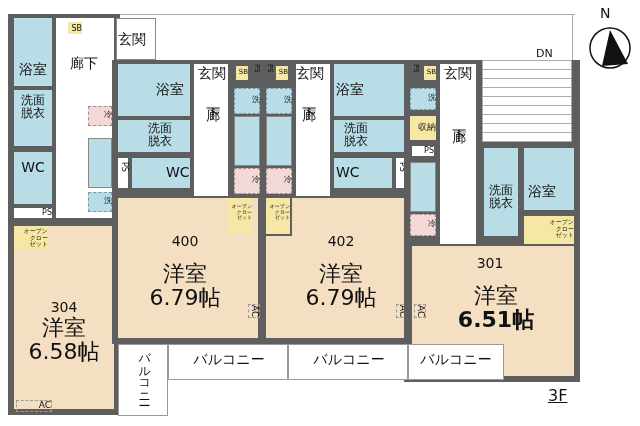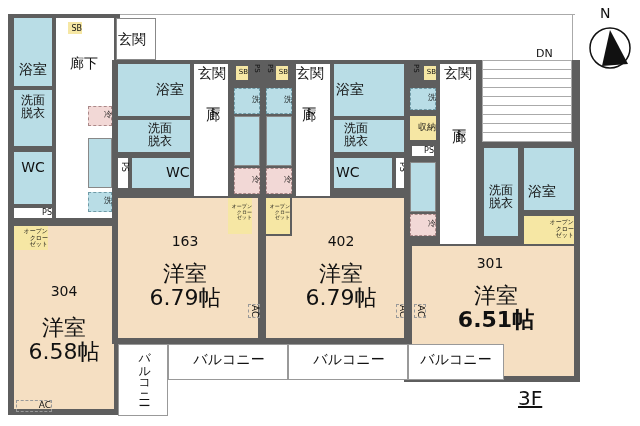--- a/index.html
+++ b/index.html
@@ -40,21 +40,21 @@
 <div class="abs" style="left:14px;top:208px;width:38px;height:10px;background:#fff;"></div>
 <div class="lbl tiny" style="left:14px;top:209px;width:38px;font-size:8px;">PS</div>
 <div class="abs pink" style="left:88px;top:106px;width:24px;height:20px;"></div>
 <div class="lbl tiny" style="left:88px;top:111px;width:24px;font-size:8px;">冷</div>
 <div class="abs wet" style="left:88px;top:138px;width:24px;height:50px;border:1px solid #888;"></div>
 <div class="abs wash" style="left:88px;top:192px;width:24px;height:20px;"></div>
 <div class="lbl tiny" style="left:88px;top:197px;width:24px;font-size:8px;">洗</div>
 <div class="abs room" style="left:14px;top:226px;width:100px;height:183px;"></div>
 <div class="abs yel" style="left:14px;top:226px;width:34px;height:24px;"></div>
 <div class="lbl tiny" style="left:14px;top:228px;width:34px;"><span>オープン</span><br><span>クロー</span><br><span>ゼット</span></div>
-<div class="lbl num" style="left:14px;top:284px;width:100px;">304</div>
+<div class="lbl num" style="left:14px;top:300px;width:100px;">304</div>
 <div class="lbl lg" style="left:14px;top:316px;width:100px;">洋室</div>
 <div class="lbl lg" style="left:14px;top:340px;width:100px;">6.58帖</div>
 <div class="lbl tiny" style="left:16px;top:400px;width:34px;font-size:9px;border:1px dashed #999;">AC</div>
 
 <div class="abs" style="left:116px;top:18px;width:40px;height:42px;background:#fff;border:1px solid #888;"></div>
 <div class="lbl md" style="left:118px;top:32px;">玄関</div>
 
 <div class="abs" style="left:118px;top:344px;width:50px;height:72px;border:1px solid #999;background:#fff;"></div>
 <div class="lbl sm vert" style="left:138px;top:344px;font-size:12px;">バルコニー</div>
 
@@ -74,21 +74,21 @@
 <div class="lbl tiny" style="left:236px;top:69px;width:12px;font-size:7px;">SB</div>
 <div class="lbl tiny vert" style="left:252px;top:64px;font-size:7px;">PS</div>
 <div class="abs wash" style="left:234px;top:88px;width:26px;height:26px;"></div>
 <div class="lbl tiny" style="left:234px;top:96px;width:26px;font-size:8px;">洗</div>
 <div class="abs wet" style="left:234px;top:116px;width:26px;height:50px;border:1px solid #888;"></div>
 <div class="abs pink" style="left:234px;top:168px;width:26px;height:26px;"></div>
 <div class="lbl tiny" style="left:234px;top:176px;width:26px;font-size:8px;">冷</div>
 <div class="abs room" style="left:118px;top:198px;width:140px;height:140px;"></div>
 <div class="abs yel" style="left:228px;top:198px;width:24px;height:36px;"></div>
 <div class="lbl tiny" style="left:228px;top:204px;width:24px;font-size:5px;"><span>オープン</span><br><span>クロー</span><br><span>ゼット</span></div>
-<div class="lbl num" style="left:150px;top:234px;width:70px;">163</div>
+<div class="lbl num" style="left:150px;top:234px;width:70px;">400</div>
 <div class="lbl lg" style="left:140px;top:262px;width:90px;">洋室</div>
 <div class="lbl lg" style="left:140px;top:286px;width:90px;">6.79帖</div>
 <div class="lbl tiny vert" style="left:248px;top:304px;font-size:9px;border:1px dashed #999;">AC</div>
 
 <div class="abs wall" style="left:260px;top:60px;width:152px;height:284px;"></div>
 <div class="abs yel" style="left:276px;top:66px;width:12px;height:14px;"></div>
 <div class="lbl tiny" style="left:276px;top:69px;width:12px;font-size:7px;">SB</div>
 <div class="lbl tiny vert" style="left:265px;top:64px;font-size:7px;">PS</div>
 <div class="abs wash" style="left:266px;top:88px;width:26px;height:26px;"></div>
 <div class="lbl tiny" style="left:266px;top:96px;width:26px;font-size:8px;">洗</div>
@@ -155,13 +155,13 @@
 <div class="lbl md" style="left:410px;top:352px;width:92px;">バルコニー</div>
 
 <div class="abs" style="left:588px;top:26px;width:44px;height:44px;">
   <svg width="44" height="44" viewBox="0 0 44 44">
     <circle cx="22" cy="22" r="20" fill="#fff" stroke="#111" stroke-width="1.5"></circle>
     <polygon points="22,4 14,40 40,38" fill="#111"></polygon>
   </svg>
 </div>
 <div class="lbl md" style="left:600px;top:6px;">N</div>
 
-<div class="lbl md" style="left:518px;top:388px;font-size:20px;text-decoration:underline;">3F</div>
+<div class="lbl md" style="left:548px;top:388px;font-size:16px;text-decoration:underline;">3F</div>
 
 </body></html>

